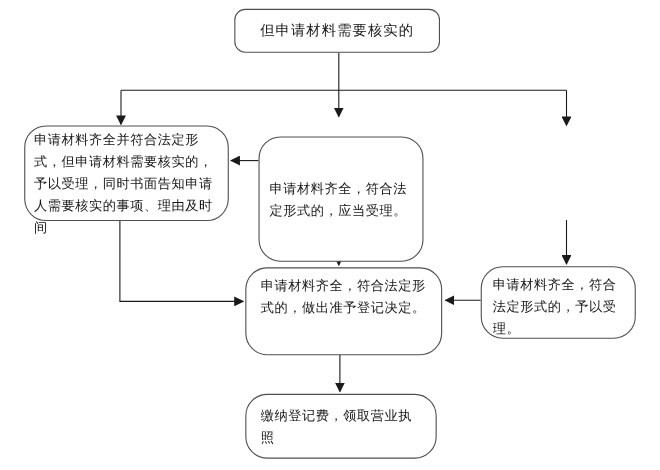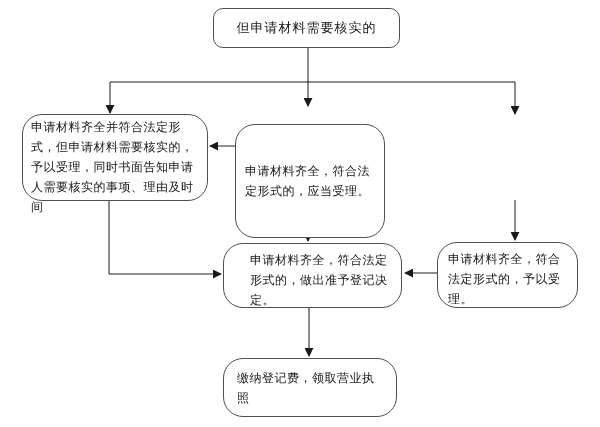--- a/index.html
+++ b/index.html
@@ -38,21 +38,21 @@
     border-radius: 10px;
   }
   .node-center-v {
     display: flex;
     align-items: center;
   }
   .n-submit   { left: 213px; top: 8px;   width: 187px; height: 40px; }
   .n-verify   { left: 22px;  top: 114px; width: 186px; height: 87px; padding: 2px 8px; }
   .n-should   { left: 235px; top: 108px; width: 150px; height: 114px; padding: 0 9px; margin-top: 16px; }
   .n-incomp   { left: 437px; top: 115px; width: 146px; height: 85px; padding: 5px 9px 0 10px; }
-  .n-decision { left: 223px; top: 243px; width: 179px; height: 65px; padding: 6px 9px 0 26px; }
+  .n-decision { left: 223px; top: 243px; width: 179px; height: 80px; padding: 6px 9px 0 13px; }
   .n-grant    { left: 437px; top: 242px; width: 141px; height: 66px; padding: 6px 9px 0 10px; }
   .n-license  { left: 223px; top: 358px; width: 174px; height: 59px; padding: 9px 10px 0 13px; }
 </style>
 </head>
 <body>
 
 <div class="canvas">
 
   <svg class="connector-layer" width="600" height="427" viewBox="0 0 600 427" fill="none" stroke="#1a1a1a" stroke-width="1">
     <defs>

